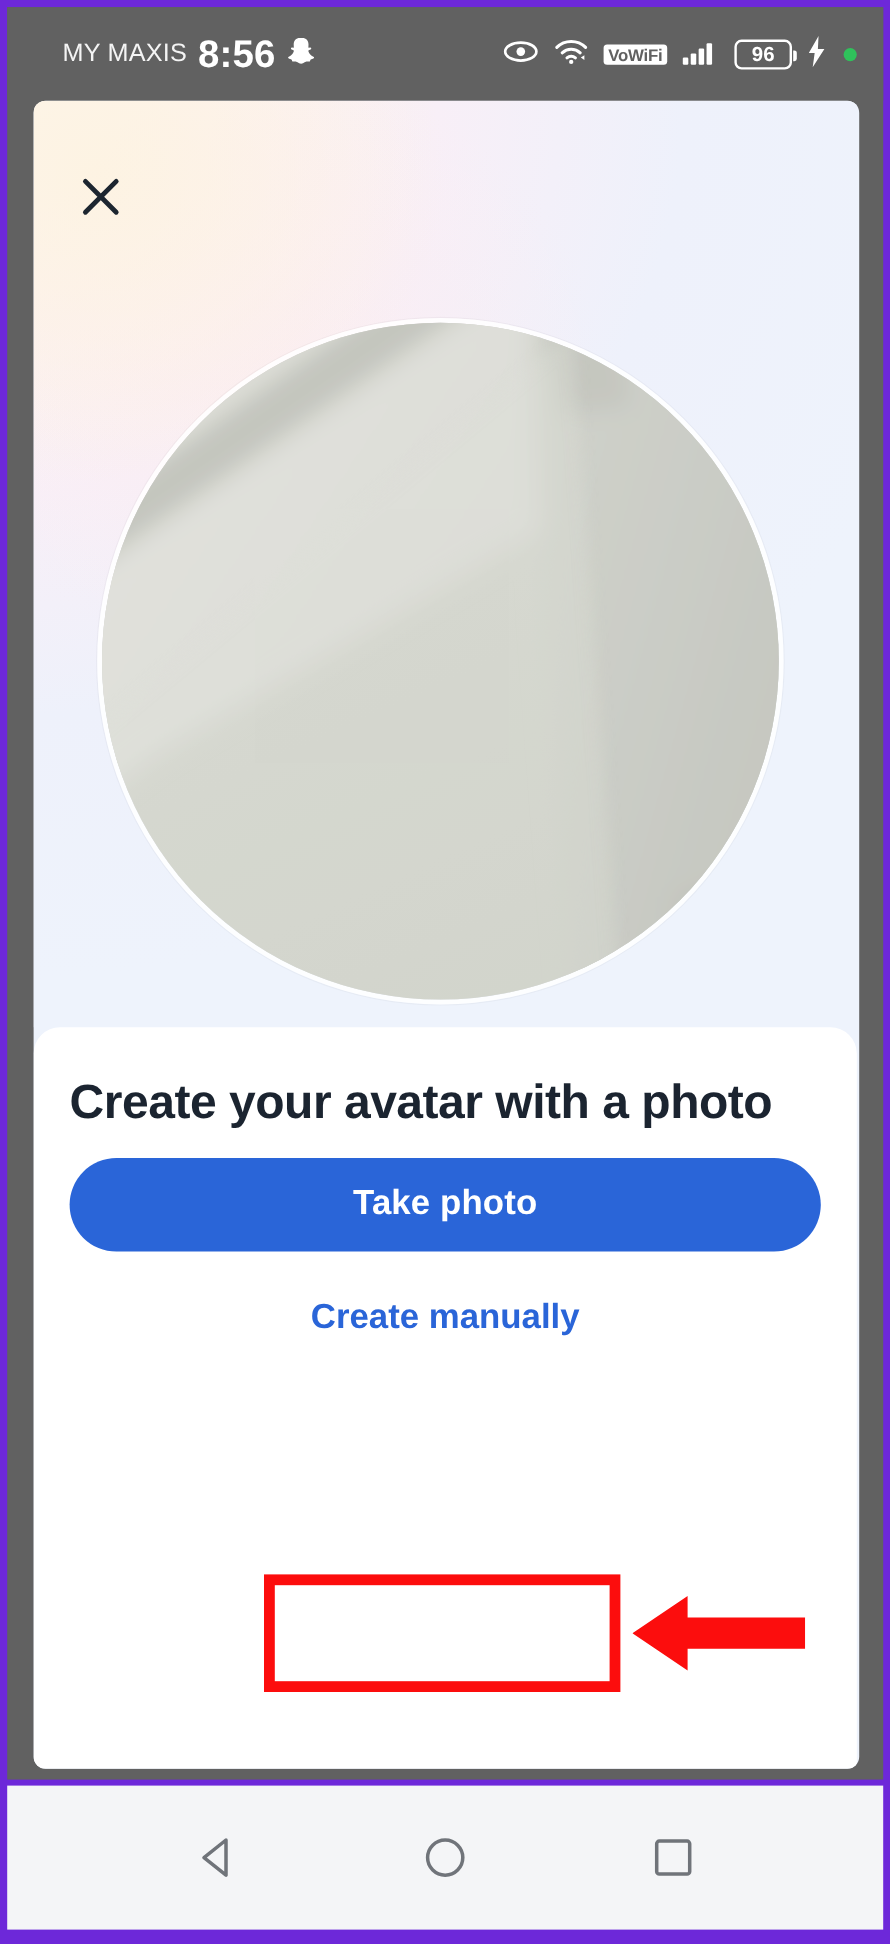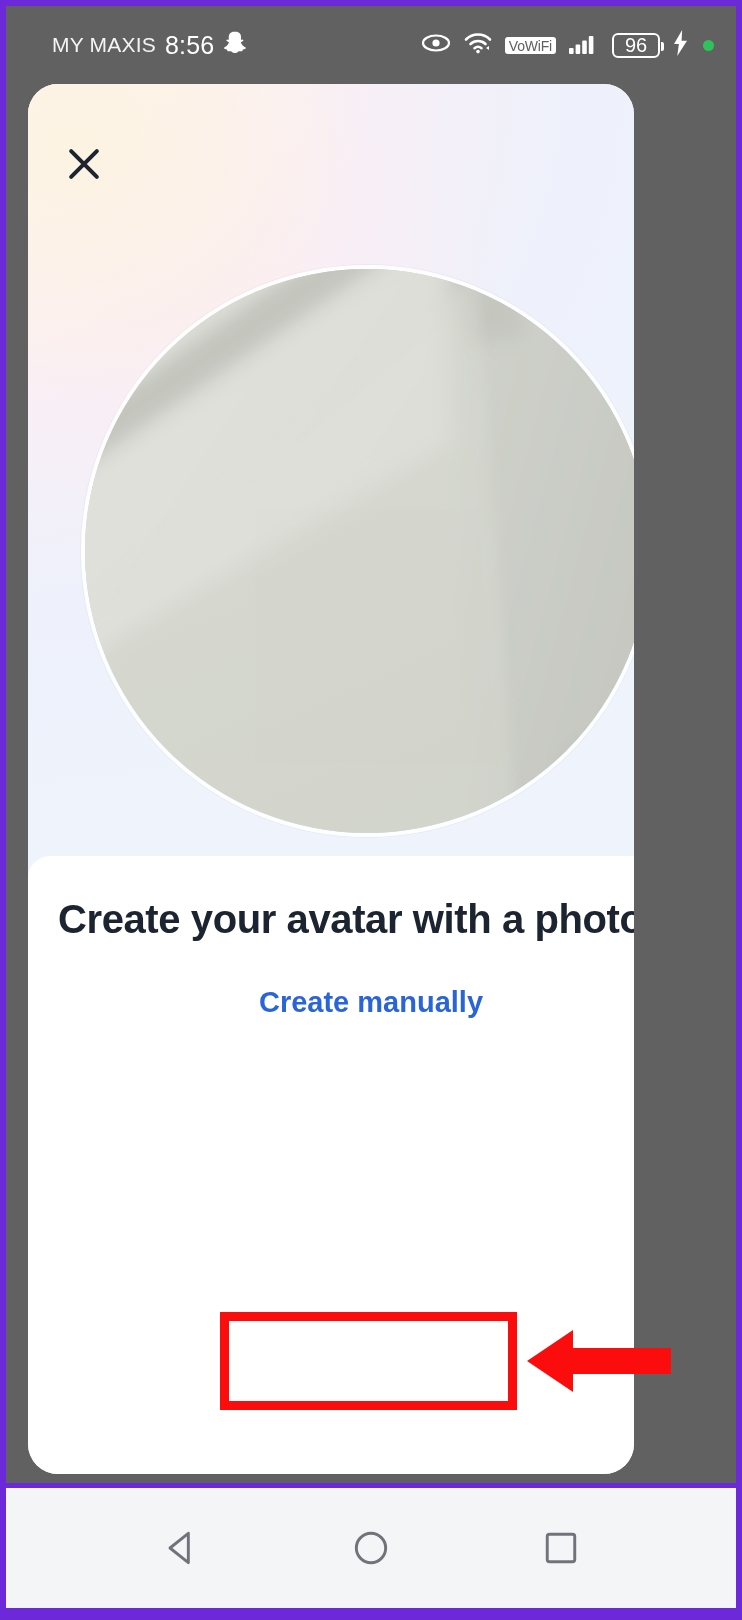--- a/index.html
+++ b/index.html
@@ -54,56 +54,56 @@
     align-items: center;
     gap: 9px;
   }
   .carrier {
     font-size: 21px;
     letter-spacing: 0.2px;
     color: #f4f4f4;
     font-weight: 400;
   }
   .clock {
-    font-size: 25px;
-    font-weight: 400;
+    font-size: 32px;
+    font-weight: 700;
     color: #ffffff;
     letter-spacing: 0.2px;
   }
   .snap-icon { display: block; }
 
   .status-right {
     display: flex;
     align-items: center;
     gap: 12px;
   }
   .vowifi-badge {
     background: #ffffff;
     color: #616161;
     font-size: 14px;
-    font-weight: 400;
+    font-weight: 700;
     border-radius: 3px;
     padding: 2px 4px 1px 4px;
     line-height: 1;
     letter-spacing: -0.2px;
   }
   .batt {
     position: relative;
     width: 48px;
     height: 25px;
     border: 2.5px solid #ffffff;
     border-radius: 6px;
     display: flex;
     align-items: center;
     justify-content: center;
     box-sizing: border-box;
   }
   .batt-num {
-    font-size: 20px;
-    font-weight: 400;
+    font-size: 17px;
+    font-weight: 700;
     color: #ffffff;
     line-height: 1;
   }
   .batt:after {
     content: "";
     position: absolute;
     right: -6px;
     top: 7px;
     width: 3.5px;
     height: 9px;
@@ -116,23 +116,23 @@
     border-radius: 50%;
     background: #2fc25b;
     margin-left: 2px;
   }
 
   
   .app-screen {
     position: absolute;
     left: 22px;
     top: 78px;
-    width: 606px;
+    width: 688px;
     height: 1390px;
-    border-radius: 30px;
+    border-radius: 10px;
     overflow: hidden;
     background: #eef3fc;
   }
 
   
   .hero {
     position: absolute;
     left: 0; top: 0;
     width: 686px;
     height: 772px;
@@ -413,20 +413,21 @@
           <rect x="0" y="0" width="200" height="200" fill="#ffffff" opacity="0.05"></rect>
         </svg>
       </div>
 
       <div class="sheet">
         <div class="sheet-inner">
           <h1 class="sheet-title">Create your avatar with a photo</h1>
 
 
 
+          <button class="btn-primary">Take photo</button>
 
           <div class="btn-secondary-wrap">
             <button class="btn-secondary">Create manually</button>
           </div>
         </div>
       </div>
 
     </div>
 
     <div class="anno-box"></div>

